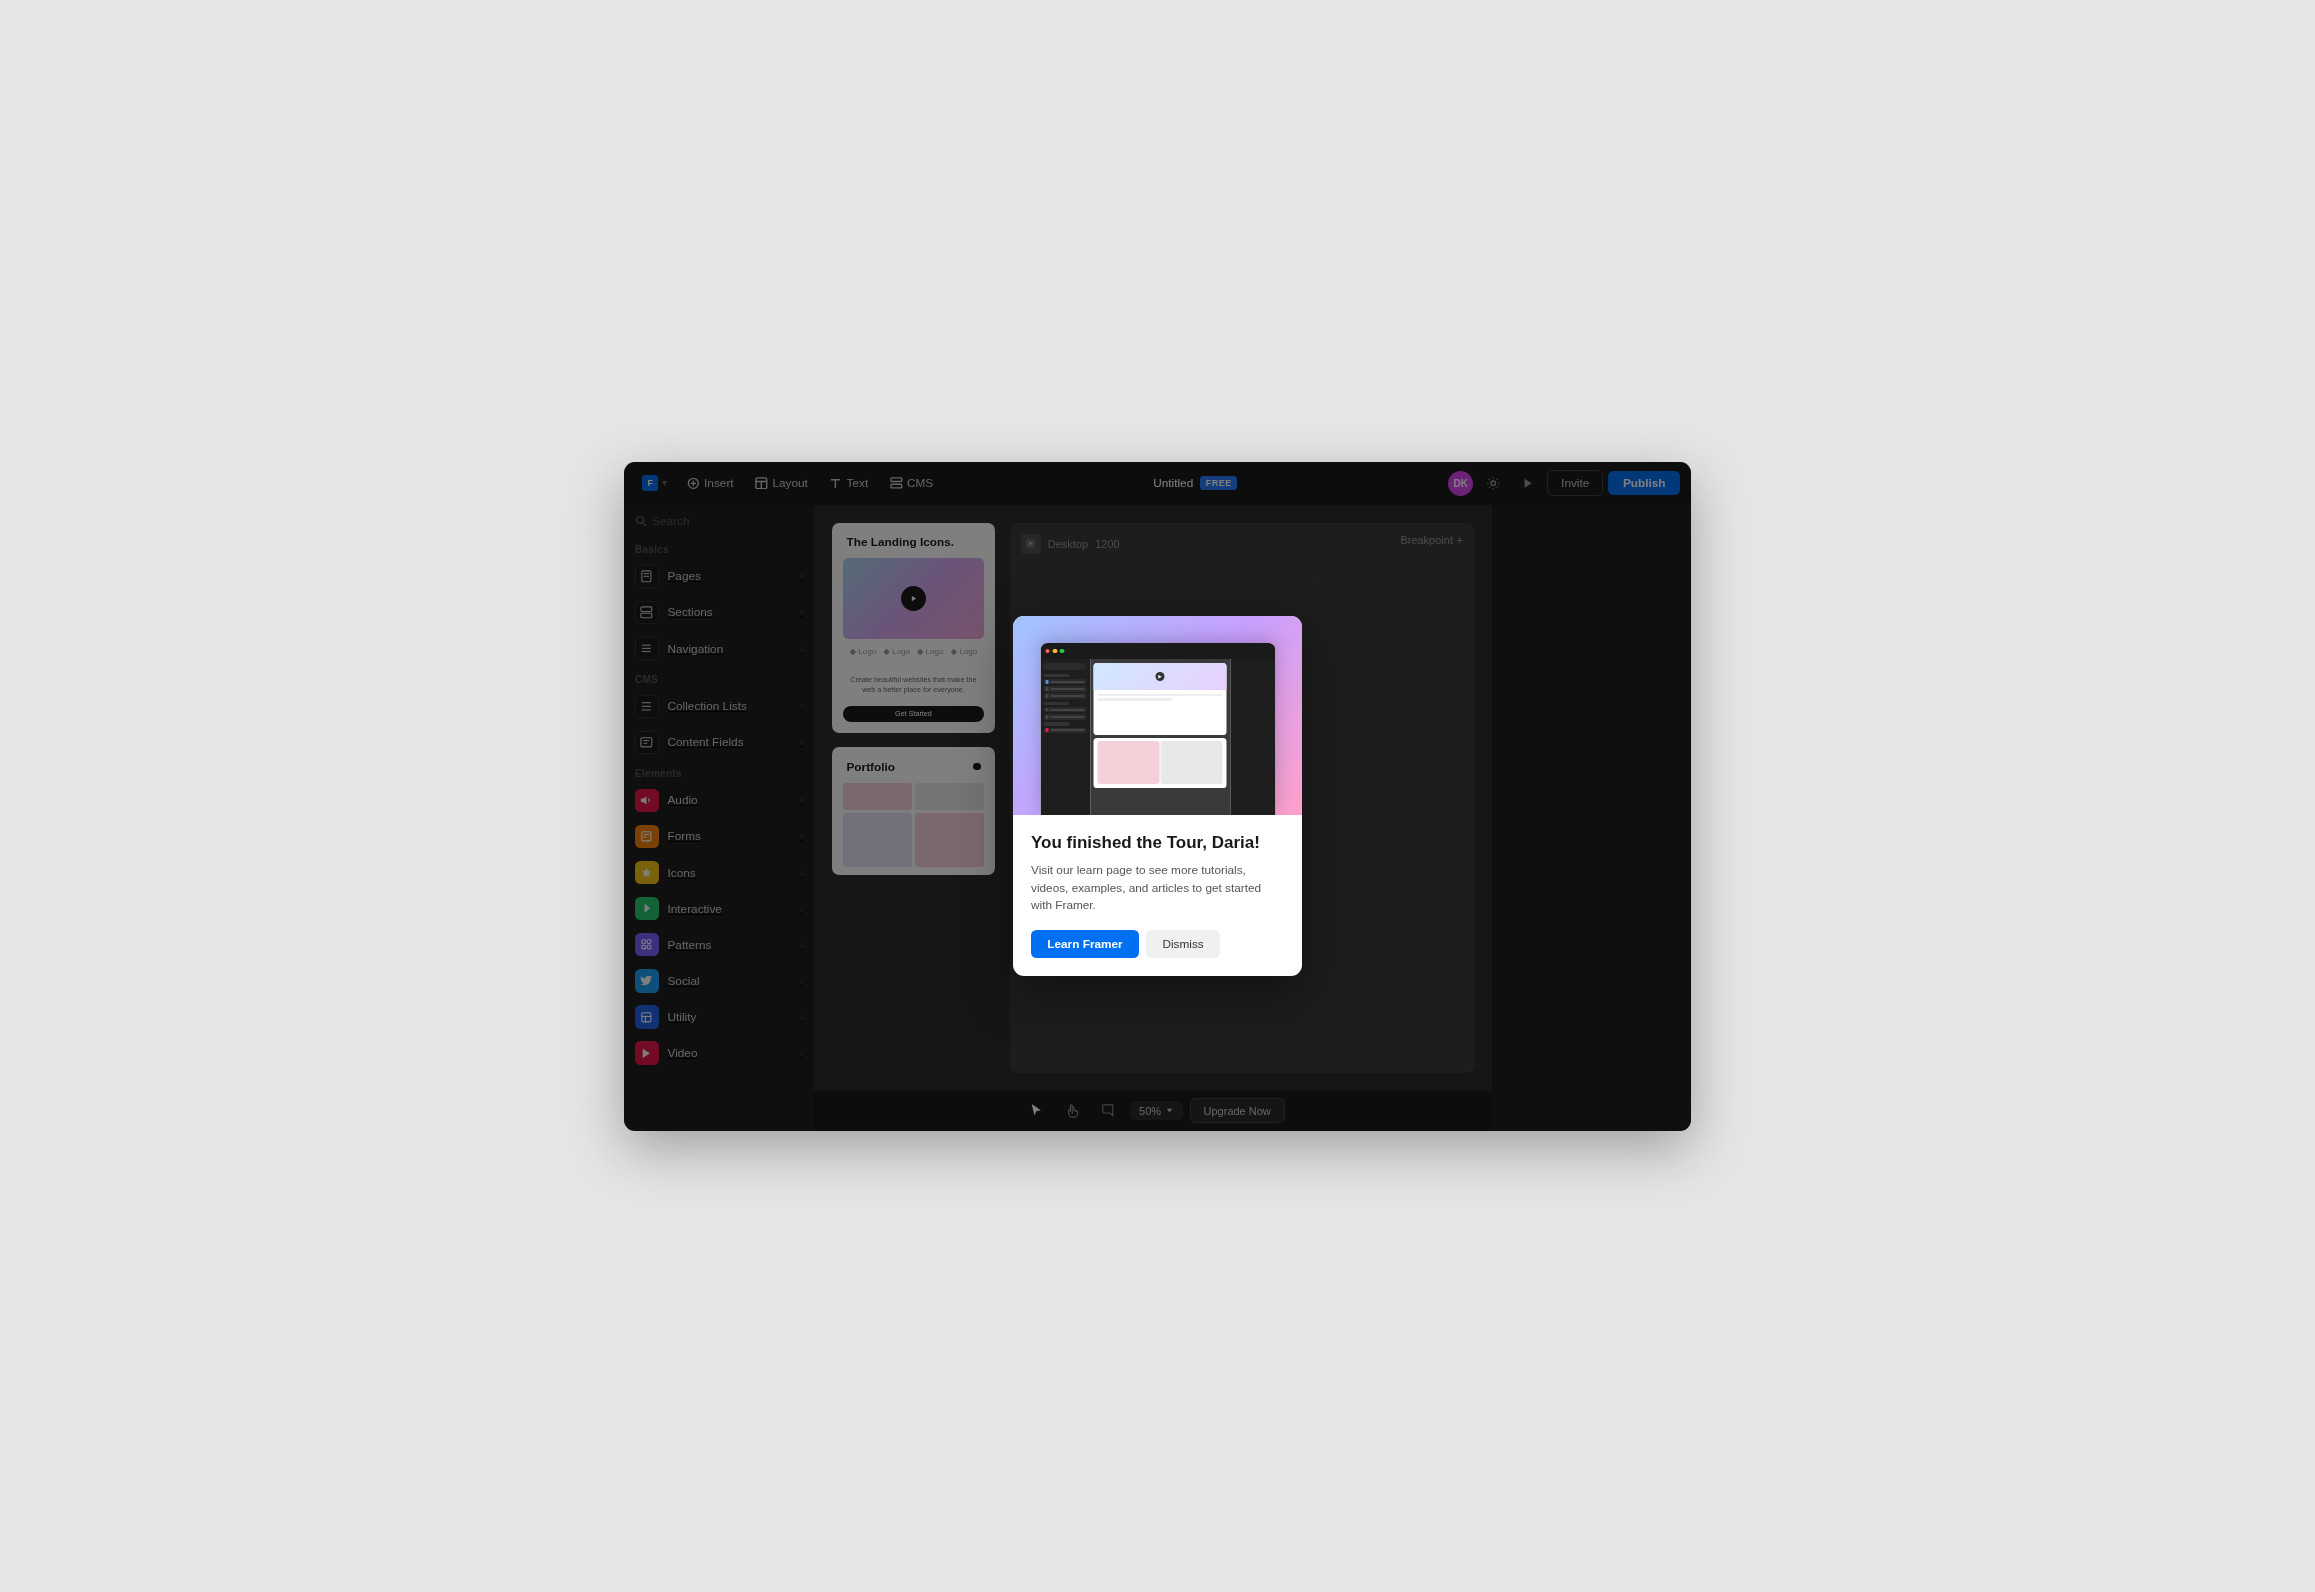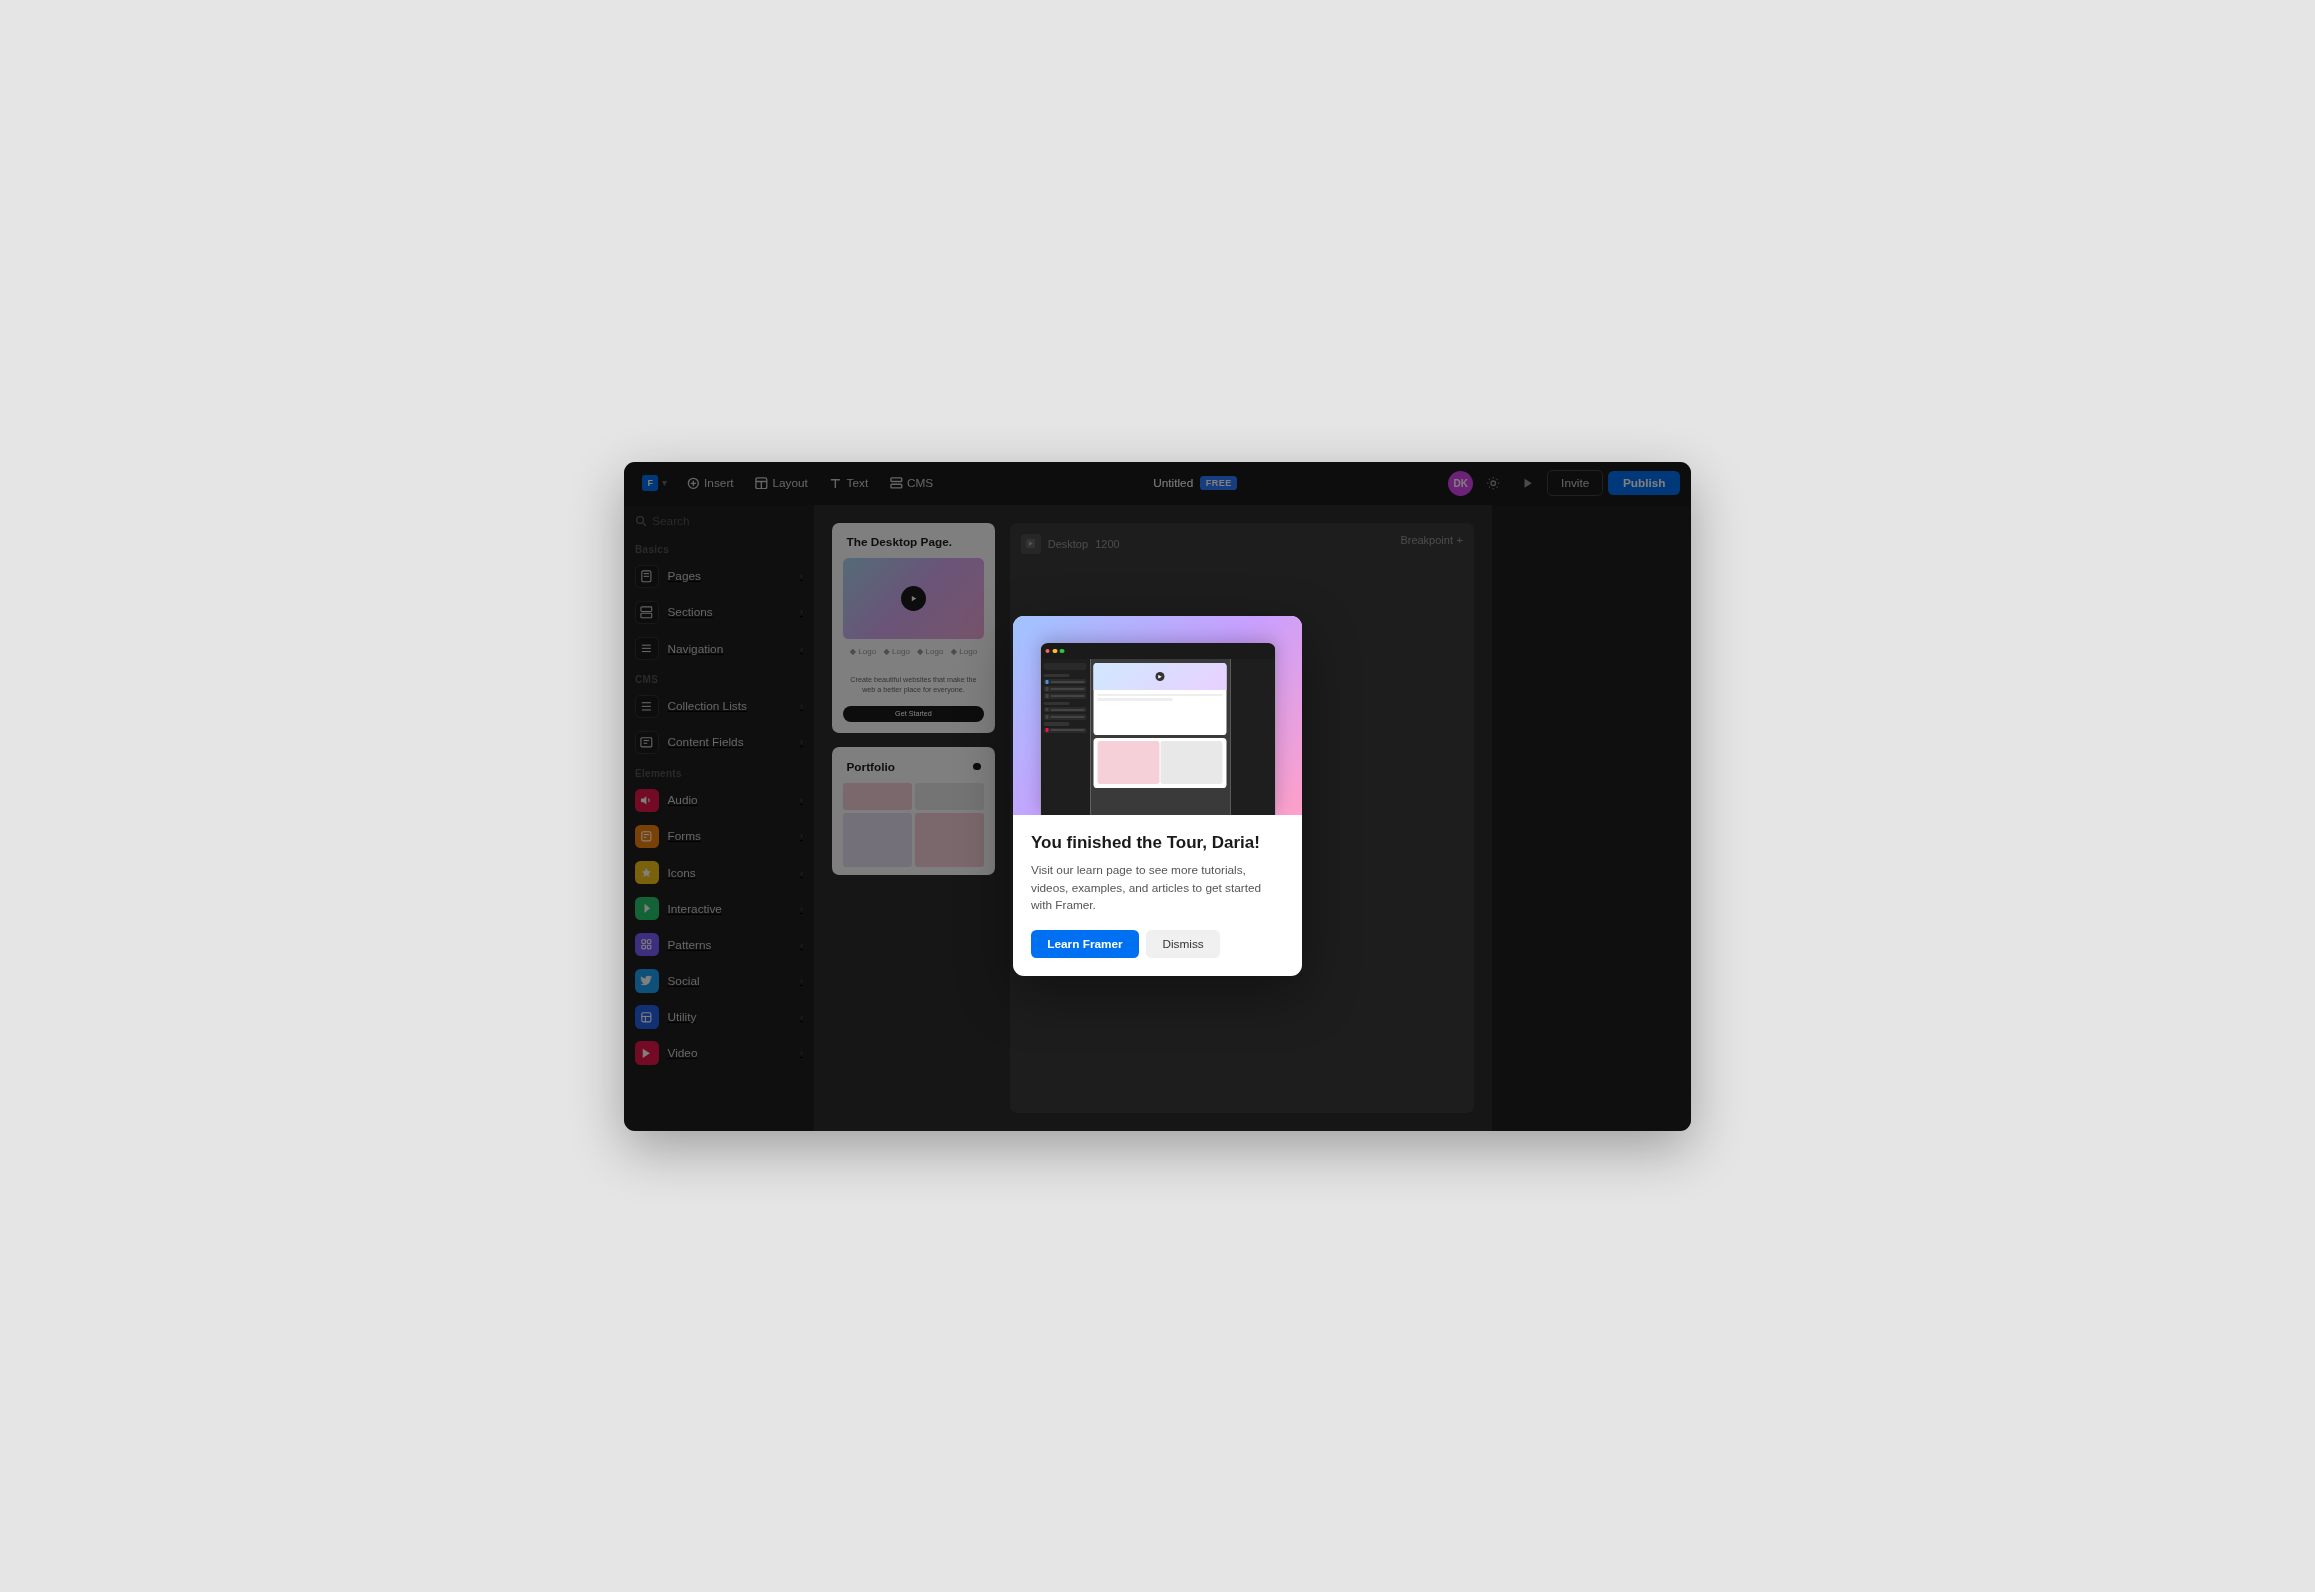--- a/index.html
+++ b/index.html
@@ -853,21 +853,21 @@
       </div>
     </div>
 
     <div class="center-panel">
       <div class="canvas-area">
 
         <div class="cards-column">
 
           <div class="page-card">
             <div class="page-card-header">
-              <span class="page-card-title">The Desktop Page.</span>
+              <span class="page-card-title">The Landing Icons.</span>
             </div>
             <div class="landing-card-preview">
               <div class="play-btn-circle">
                 <svg width="7.2" height="7.2" viewBox="0 0 8 8" fill="white">
                     <polygon points="2,1 7,4 2,7"></polygon>
                   </svg>
               </div>
             </div>
             <div class="landing-card-logos">
               <span class="logo-placeholder">◆ Logo</span>
@@ -911,20 +911,45 @@
             <span class="canvas-device-label">Desktop</span>
             <span class="canvas-device-label">1200</span>
           </div>
           <div class="canvas-breakpoint">
             <span>Breakpoint</span>
             <span>+</span>
           </div>
         </div>
       </div>
 
+      <div class="bottom-bar">
+        <div class="bottom-tool-btn active">
+          <svg width="14.5" height="14.5" viewBox="0 0 16 16" fill="currentColor">
+              <polygon points="3,1 13,8 8,9 6,14"></polygon>
+            </svg>
+        </div>
+        <div class="bottom-tool-btn">
+          <svg width="14.5" height="14.5" viewBox="0 0 16 16" fill="none" stroke="currentColor" stroke-width="1.3">
+              <path d="M8 12V5.5a1 1 0 0 1 2 0V9a1 1 0 0 1 2 0V10a1 1 0 0 1 2 0v1.5a4 4 0 0 1-4 4H8a4 4 0 0 1-4-4V8a1 1 0 0 1 2 0v1"></path>
+              <path d="M8 5.5V3a1 1 0 0 0-2 0v7"></path>
+            </svg>
+        </div>
+        <div class="bottom-tool-btn">
+          <svg width="14.5" height="14.5" viewBox="0 0 16 16" fill="none" stroke="currentColor" stroke-width="1.3">
+              <path d="M13 2H3a1 1 0 0 0-1 1v7a1 1 0 0 0 1 1h7l3 3V3a1 1 0 0 0-1-1z"></path>
+            </svg>
+        </div>
+        <div class="zoom-control">
+          <span>50%</span>
+          <svg width="9" height="9" viewBox="0 0 10 10" fill="currentColor">
+              <polygon points="2,3 8,3 5,7"></polygon>
+            </svg>
+        </div>
+        <button class="upgrade-btn">Upgrade Now</button>
+      </div>
     </div>
 
     <div class="right-panel"></div>
   </div>
 
   <div class="overlay">
     <div class="tour-modal">
 
       <div class="tour-modal-preview">
         <div class="tour-mini-app">

